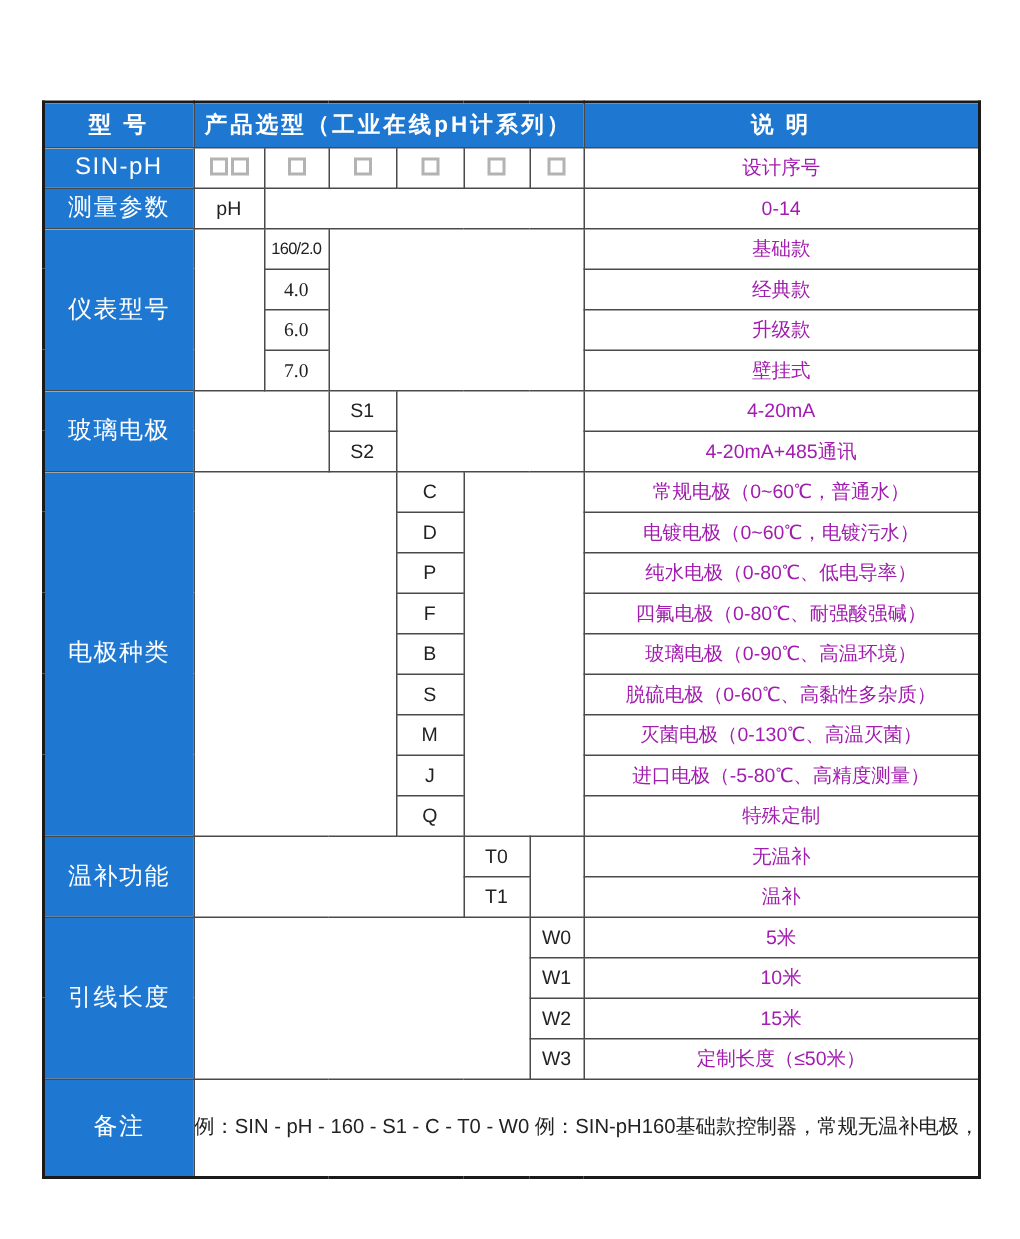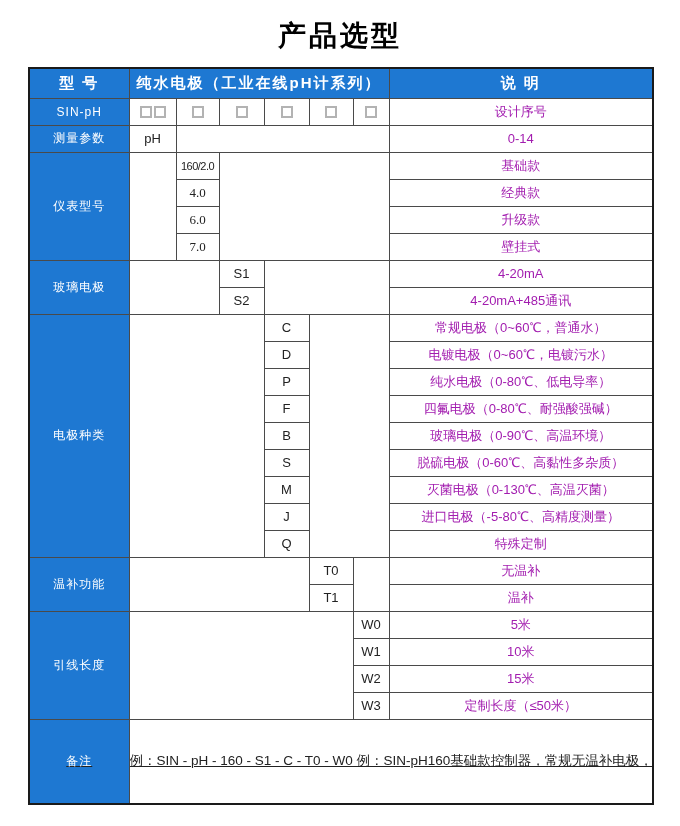--- a/index.html
+++ b/index.html
@@ -30,33 +30,33 @@
   table.sel td, table.sel th {
     border:1px solid #4a4a4a;
     padding:0;
     text-align:center;
     vertical-align:middle;
     overflow:hidden;
     white-space:nowrap;
   }
   tr.hdr  { height:30px; }
   tr.body { height:27px; }
-  tr.note { height:85px;text-decoration:underline; }
+  tr.note { height:66px; }
   .blue {
     background:#1e78d2;
     color:#ffffff;
     margin-top:32px;
   }
   th.blue {
     font-size:15px;
     font-weight:bold;
     letter-spacing:2px;
   }
   td.label {
-    font-size:12px;
+    font-size:16px;
     font-weight:normal;
     letter-spacing:1px;
   }
   .code { font-size:13px; color:#222; }
   .serif {
     font-family:"Liberation Serif", serif;
     font-size:13px;
     margin-top:47px;
   }
   .serif-sm {
@@ -81,38 +81,37 @@
     font-size:13.5px;
     line-height:1.7;
     color:#222;
   }
 </style>
 </head>
 <body>
 
 <div class="page">
 
-  <h1 class="title">产品选型</h1>
 
   <table class="sel">
     <colgroup>
       <col style="width:100px">
         <col style="width:47px">
         <col style="width:43px">
         <col style="width:45px">
       <col style="width:45px">
         <col style="width:44px">
         <col style="width:36px">
         <col style="width:264px">
     </colgroup>
 
     <tbody>
         <tr class="hdr">
       <th class="blue">型 号</th>
-      <th class="blue" colspan="6">纯水电极（工业在线pH计系列）</th>
+      <th class="blue" colspan="6">产品选型（工业在线pH计系列）</th>
       <th class="blue">说 明</th>
     </tr>
 
     <tr class="body">
       <td class="blue label">SIN-pH</td>
       <td><span class="cb"></span><span class="cb"></span></td>
       <td><span class="cb"></span></td>
       <td><span class="cb"></span></td>
       <td><span class="cb"></span></td>
       <td><span class="cb"></span></td>

